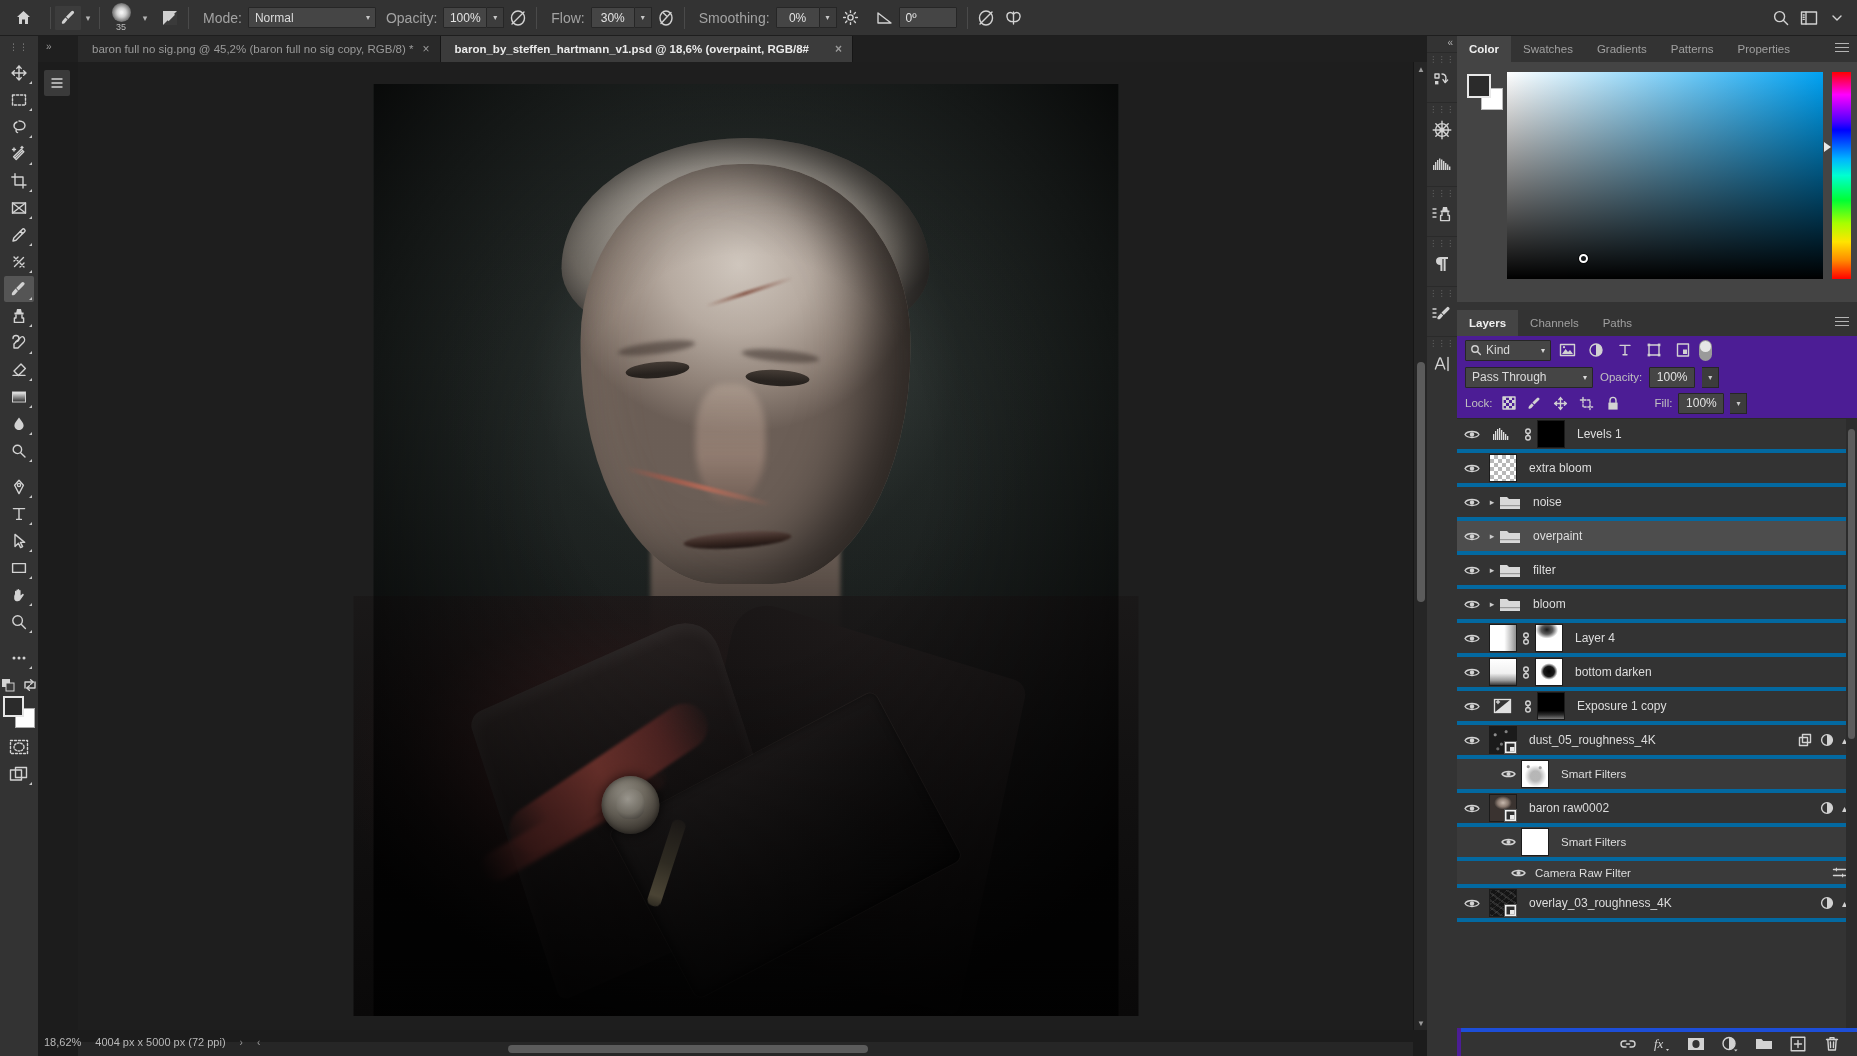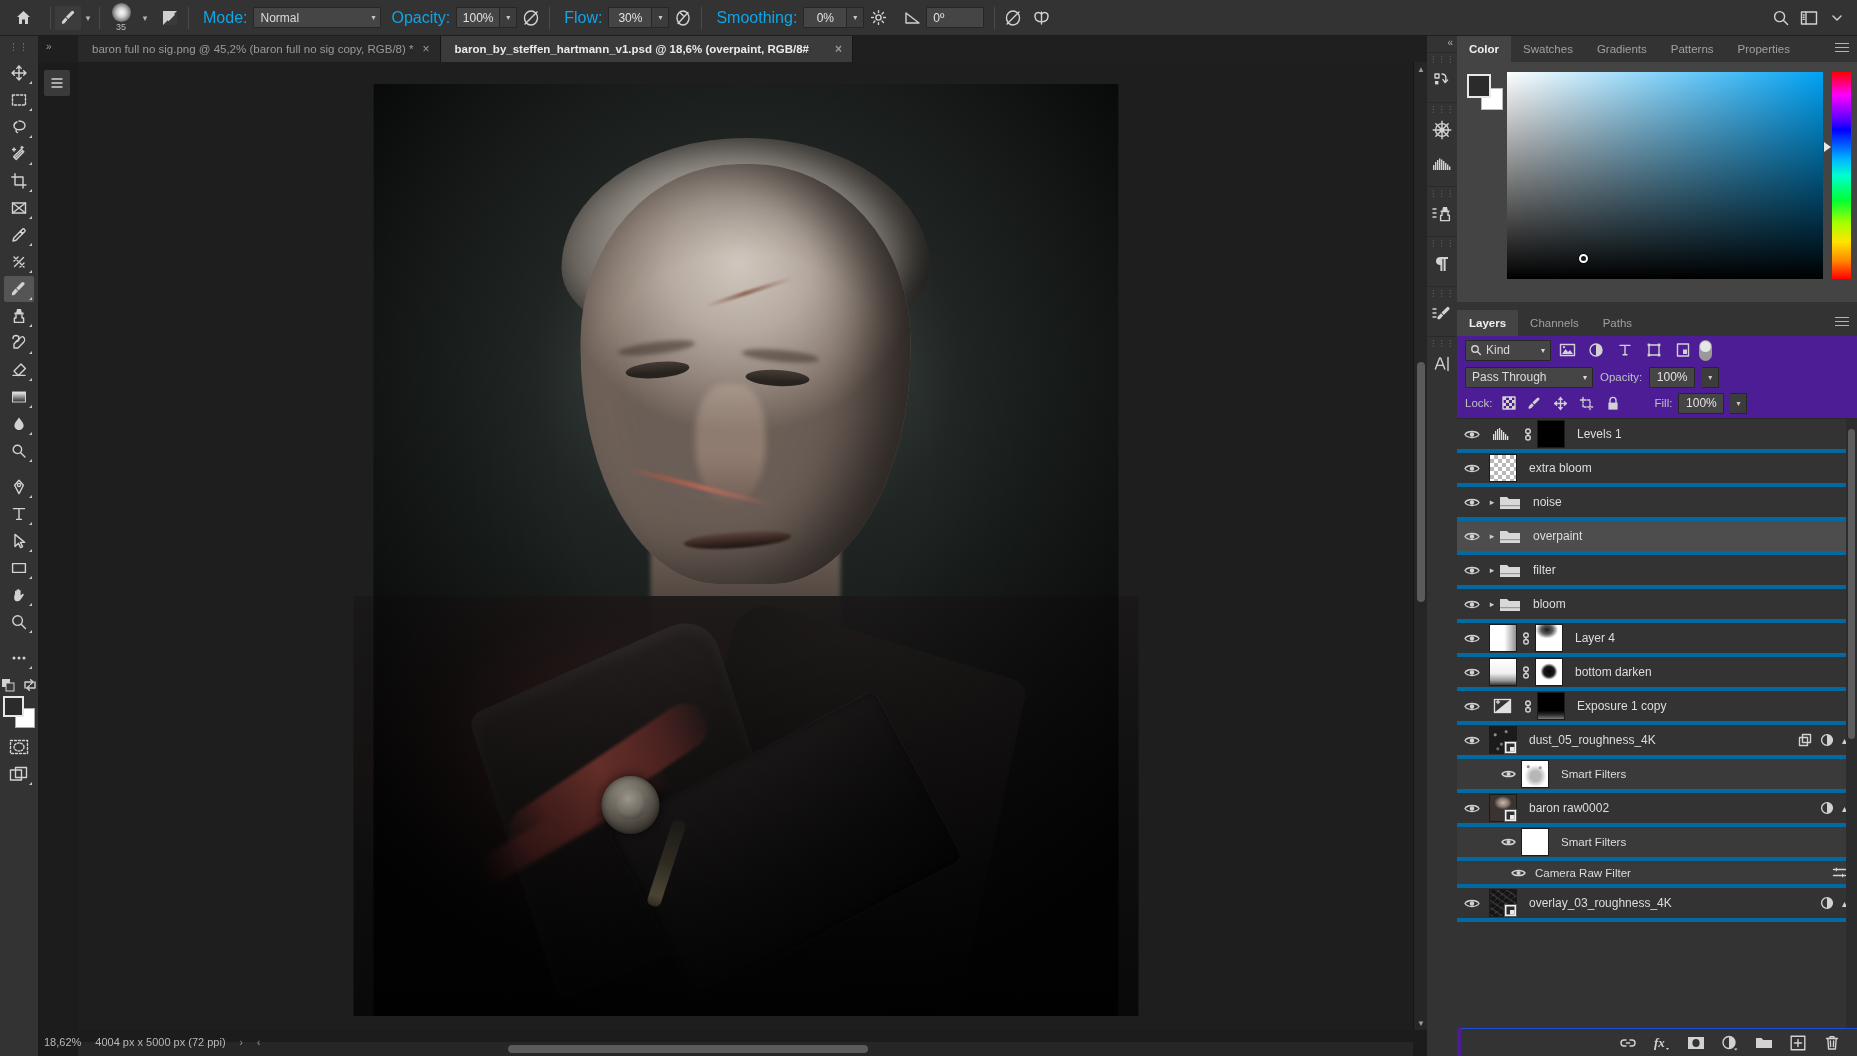--- a/index.html
+++ b/index.html
@@ -29,21 +29,21 @@
   .caret { width: 14px; text-align: center; color: #b4b4b4; font-size: 9px; }
   .brush-preview {
     position: relative; width: 34px; height: 32px;
     display: flex; flex-direction: column; align-items: center; justify-content: flex-start;
   }
   .brush-dot {
     width: 19px; height: 19px; border-radius: 50%; margin-top: 1px;
     background: radial-gradient(circle, #f2f2f2 8%, #cfcfcf 34%, #6e6e6e 70%, #3a3a3a 100%);
   }
   .brush-size { font-size: 9px; color: #bdbdbd; line-height: 10px; margin-top: 0px; }
-  .ob-label { color: #0ea5e9; font-size: 16px; margin: 0 6px 0 10px; white-space: nowrap; }
+  .ob-label { color: #a3a3a3; font-size: 14px; margin: 0 6px 0 10px; white-space: nowrap; }
   .ob-select {
     height: 21px; background: #454545; border: 1px solid #262626; color: #dcdcdc;
     font-size: 12px; display: flex; align-items: center; padding: 0 6px;
     position: relative; border-radius: 1px;
   }
   .ob-select .sel-caret { position: absolute; right: 5px; font-size: 8px; color: #c8c8c8; }
   .ob-num {
     height: 21px; min-width: 44px; background: #454545; border: 1px solid #262626;
     color: #e3e3e3; font-size: 12px; display: flex; align-items: center;
     justify-content: center; border-radius: 1px;
@@ -398,22 +398,21 @@
   .row-right { margin-left: auto; display: flex; align-items: center; gap: 8px; padding-right: 10px; }
   .indent-1 { padding-left: 36px; }
   .indent-2 { padding-left: 46px; }
   .list-scroll { position: absolute; right: 0; top: 0; width: 11px; bottom: 0; background: #2c2c2c; }
   .list-thumb { position: absolute; left: 2px; top: 10px; width: 7px; height: 310px;
                 background: #5c5c5c; border-radius: 4px; }
 
   .layers-footer {
     position: absolute; left: 4px; right: 0; bottom: 0; height: 28px; background: #333333;
     display: flex; align-items: center; justify-content: flex-end; gap: 16px; padding-right: 16px;
-    border-top: 1px solid #1d4ed8;
-    font-weight: bold;
+    border-top: 4px solid #1d4ed8;
   }
   .foot-icon { width: 18px; height: 18px; display: flex; align-items: center; justify-content: center;
                position: relative; }
 
   svg { display: block; }
   .i { fill: none; stroke: #d2d2d2; stroke-width: 1.4; stroke-linecap: round; stroke-linejoin: round; }
   .i-f { fill: #d2d2d2; stroke: none; }
 </style>
 </head>
 <body>

